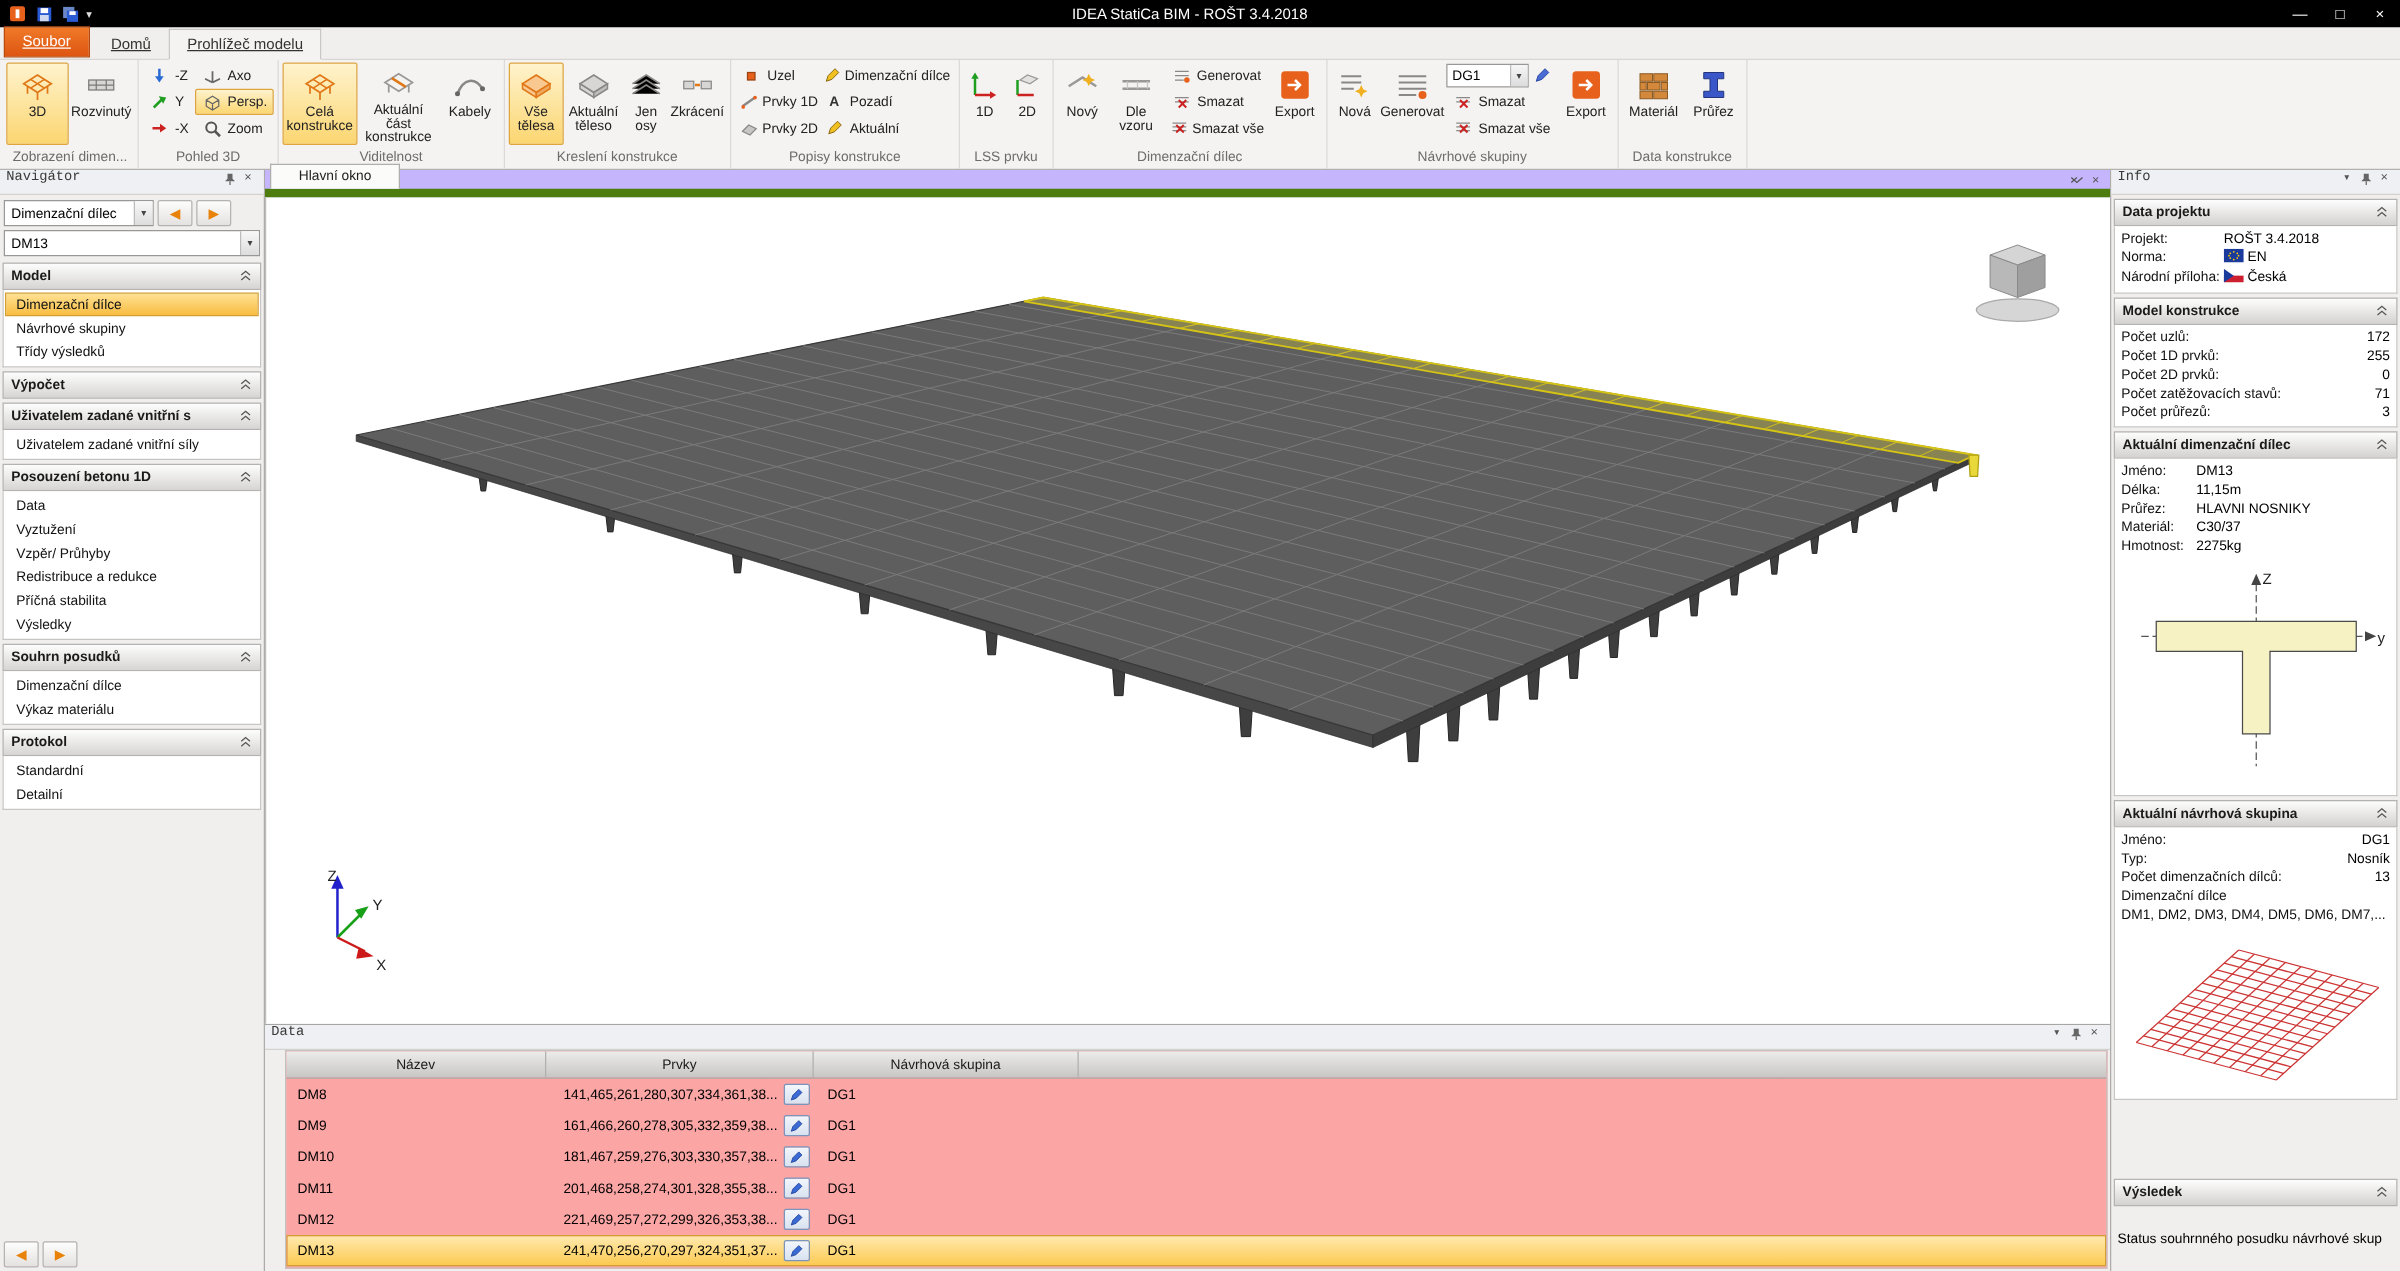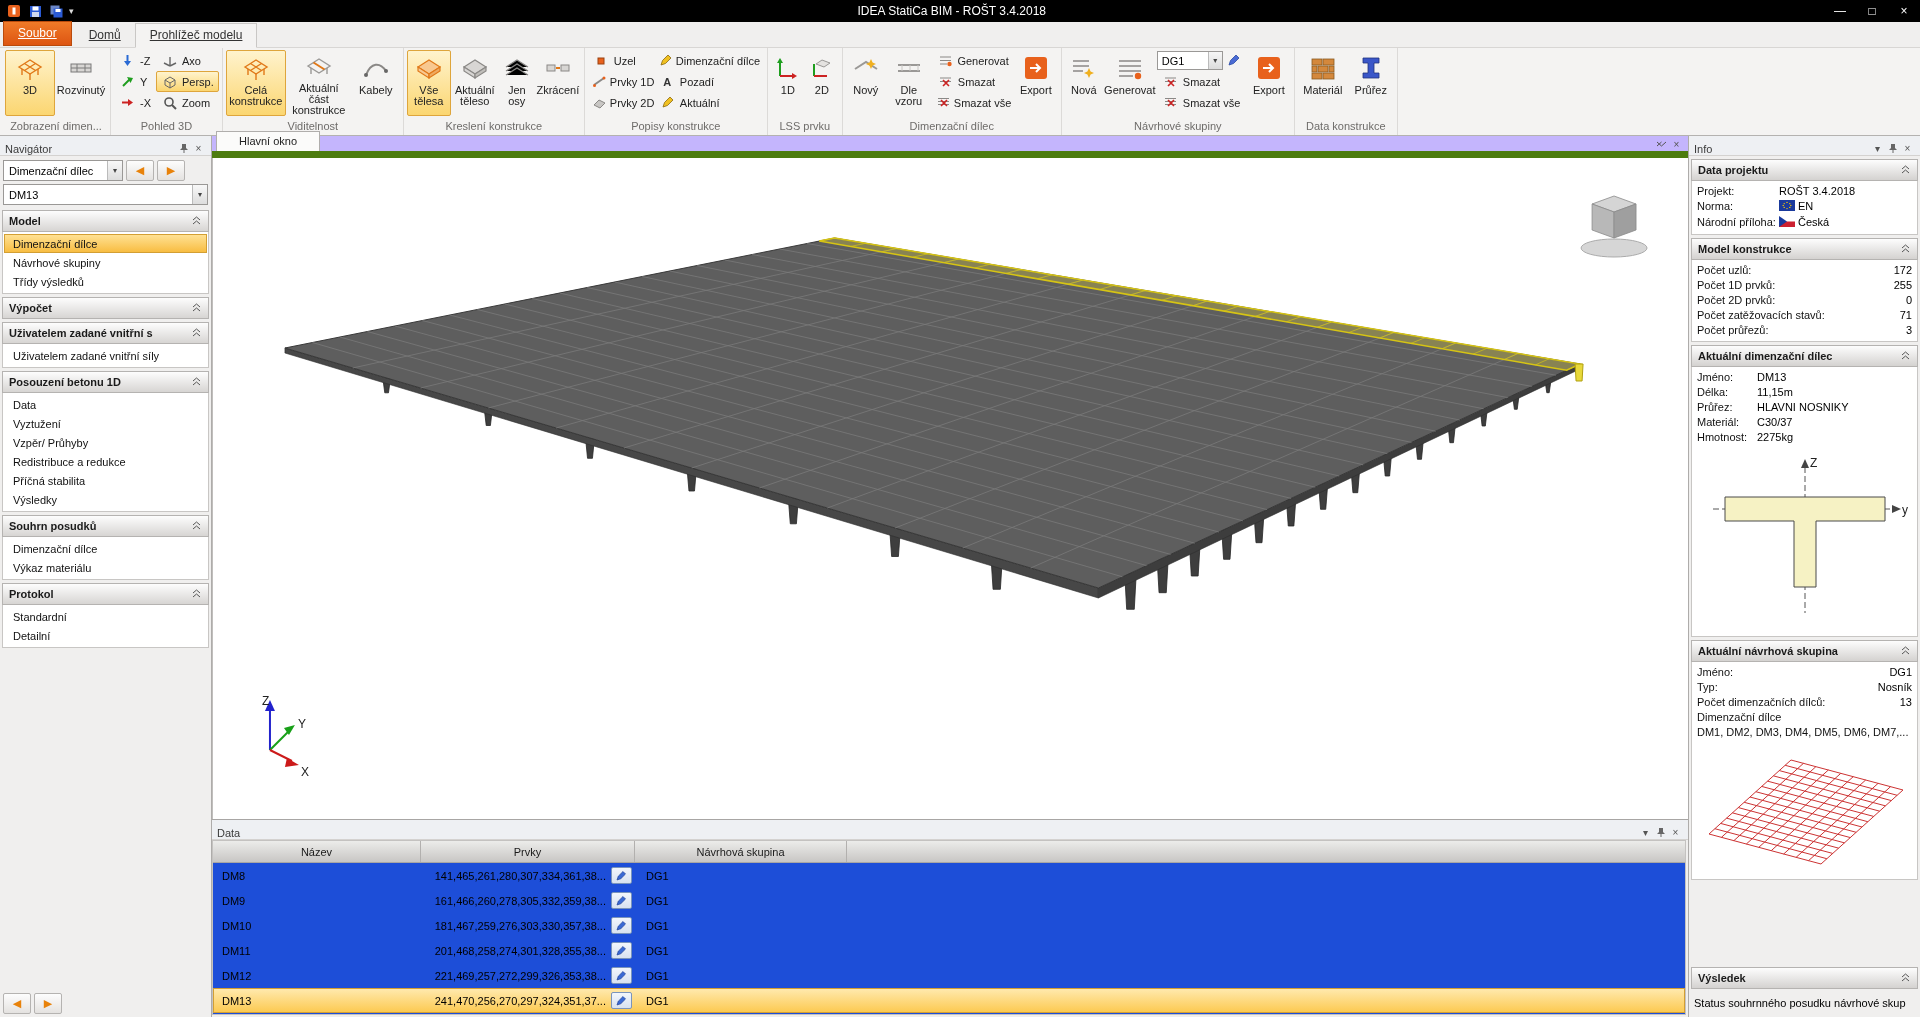--- a/index.html
+++ b/index.html
@@ -35,21 +35,21 @@
   .ic26 { width:28px; height:28px; display:flex; align-items:center; justify-content:center; }
   .ic16 { width:17px; height:17px; display:flex; align-items:center; justify-content:center; }
   .rib-combo { width:66px; height:19px; border:1px solid #9a9896; background:#fff; display:flex; align-items:center; padding-left:4px; font-size:11px; margin:1px 0; }
   .rib-combo .arrow { margin-left:auto; width:14px; height:100%; background:linear-gradient(#f6f6f6,#dcdcdc); border-left:1px solid #bbb; display:flex; align-items:center; justify-content:center; font-size:8px; color:#444; }
 
   
   .main { flex:1; display:flex; min-height:0; }
 
   
   .nav { width:212px; flex:0 0 212px; background:#f0efee; border-right:1px solid #aeacaa; display:flex; flex-direction:column; }
-  .panel-title { height:20px; flex:0 0 20px; display:flex; align-items:flex-end; font-size:11px; color:#3a3a3a; padding:0 5px; background:#eef0f3; border-bottom:1px solid #d4d2d0; }
+  .panel-title { height:20px; flex:0 0 20px; display:flex; align-items:flex-start; font-size:11px; color:#3a3a3a; padding:0 5px; background:#eef0f3; border-bottom:1px solid #d4d2d0;font-family:Liberation Mono, monospace; }
   .panel-title .sp { flex:1; }
   .pt-ic { width:15px; height:14px; display:flex; align-items:center; justify-content:center; color:#555; font-size:10px; }
   .nav-combos { padding:4px 3px 2px 3px; display:flex; flex-wrap:wrap; gap:3px; }
   .combo { border:1px solid #9a9896; background:#fff; height:21px; display:flex; align-items:center; font-size:11px; padding-left:5px; }
   .combo .arrow { margin-left:auto; width:15px; height:100%; background:linear-gradient(#f8f8f8,#ddd); border-left:1px solid #bbb; display:flex; align-items:center; justify-content:center; font-size:8px; color:#444; }
   .c1 { width:120px; } .c2 { width:100%; }
   .arrbtn { width:28px; height:21px; border:1px solid #b5b3b1; background:linear-gradient(#fdfdfd,#e4e2e0); display:flex; align-items:center; justify-content:center; color:#e8820a; font-size:11px; border-radius:2px; }
   .nav-sec { margin:3px 2px 0 2px; }
   .nav-hdr { height:22px; background:linear-gradient(#fdfdfd,#d7d5d3); border:1px solid #b5b3b1; display:flex; align-items:center; font-weight:bold; font-size:11px; padding:0 6px; color:#1a1a1a; }
   .nav-hdr .sp { flex:1; }
@@ -63,21 +63,21 @@
   
   .center { flex:1; display:flex; flex-direction:column; min-width:0; }
   .doctabs { height:22px; flex:0 0 22px; background:#c4b5fd; border-bottom:7px solid #4d7c0f; display:flex; align-items:flex-end; padding:0 4px; }
   .doctab { height:20px; background:#fbfbfa; border:1px solid #b0aeac; border-bottom:none; padding:3px 22px 0 22px; font-size:11px; color:#222; }
   .doctabs .sp { flex:1; }
   .viewport { flex:1; background:#fff; border-left:1px solid #c0bebc; position:relative; min-height:0; }
   .viewport svg { display:block; width:100%; height:100%; }
 
   
   .datapanel { height:198px; flex:0 0 198px; border-top:1px solid #a8a6a4; background:#f0efee; display:flex; flex-direction:column; }
-  .dp-body { flex:1; background:#1d4ed8; border:1px solid #c4c2c0; margin:0 2px 2px 0; overflow:hidden; display:flex; flex-direction:column; }
+  .dp-body { flex:1; background:#fca5a5; border:1px solid #c4c2c0; margin:0 2px 2px 16px; overflow:hidden; display:flex; flex-direction:column; }
   .dp-header { display:flex; height:22px; flex:0 0 22px; background:linear-gradient(#ececea,#c8c6c4); border-bottom:1px solid #a8a6a4; font-size:11px; color:#1a1a1a; }
   .dp-hcell { display:flex; align-items:center; justify-content:center; border-right:1px solid #b2b0ae; }
   .dp-row { display:flex; height:25px; flex:0 0 25px; border-bottom:1px solid #e6e4e2; font-size:11px; align-items:center; border:1px solid transparent; }
   .dp-row.rsel { background:linear-gradient(#ffe9ad,#fcca52); border-color:#d39f33; }
   .cell-name { width:208px; padding-left:8px; }
   .cell-prvky { width:184px; text-align:right; }
   .cell-edit { width:30px; display:flex; justify-content:center; }
   .editbtn { width:21px; height:17px; border:1px solid #7a94bc; background:linear-gradient(#f2f6fc,#d8e2f0); display:flex; align-items:center; justify-content:center; border-radius:2px; }
   .cell-group { width:212px; padding-left:10px; }
 
@@ -86,21 +86,21 @@
   .info-hdr { height:22px; flex:0 0 22px; background:linear-gradient(#fdfdfd,#d4d2d0); border:1px solid #b5b3b1; display:flex; align-items:center; font-weight:bold; padding:0 6px; margin:3px 2px 0 2px; color:#1a1a1a;justify-content:flex-end; }
   .info-hdr .sp { flex:1; }
   .info-box { background:#fff; border:1px solid #c8c6c4; border-top:none; margin:0 2px; padding:3px 5px; }
   .kv { display:flex; line-height:15px; }
   .kv .k { color:#111; white-space:nowrap; }
   .kv.tabbed .k { width:82px; flex:0 0 82px; }
   .kv.member .k { width:60px; flex:0 0 60px; }
   .kv.spread .v { margin-left:auto; text-align:right; }
   .flag { display:inline-block; margin-right:3px; vertical-align:-1px; }
   .result-wrap { margin-top:auto; }
-  .result-text { padding:8px 5px; font-size:11px; white-space:nowrap; overflow:hidden; }
+  .result-text { padding:20px 5px; font-size:11px; white-space:nowrap; overflow:hidden; }
 
   .chev { color:#444; }
 </style>
 </head>
 <body>
 
 <div class="app">
 
   <div class="titlebar">
     <div class="qat">

